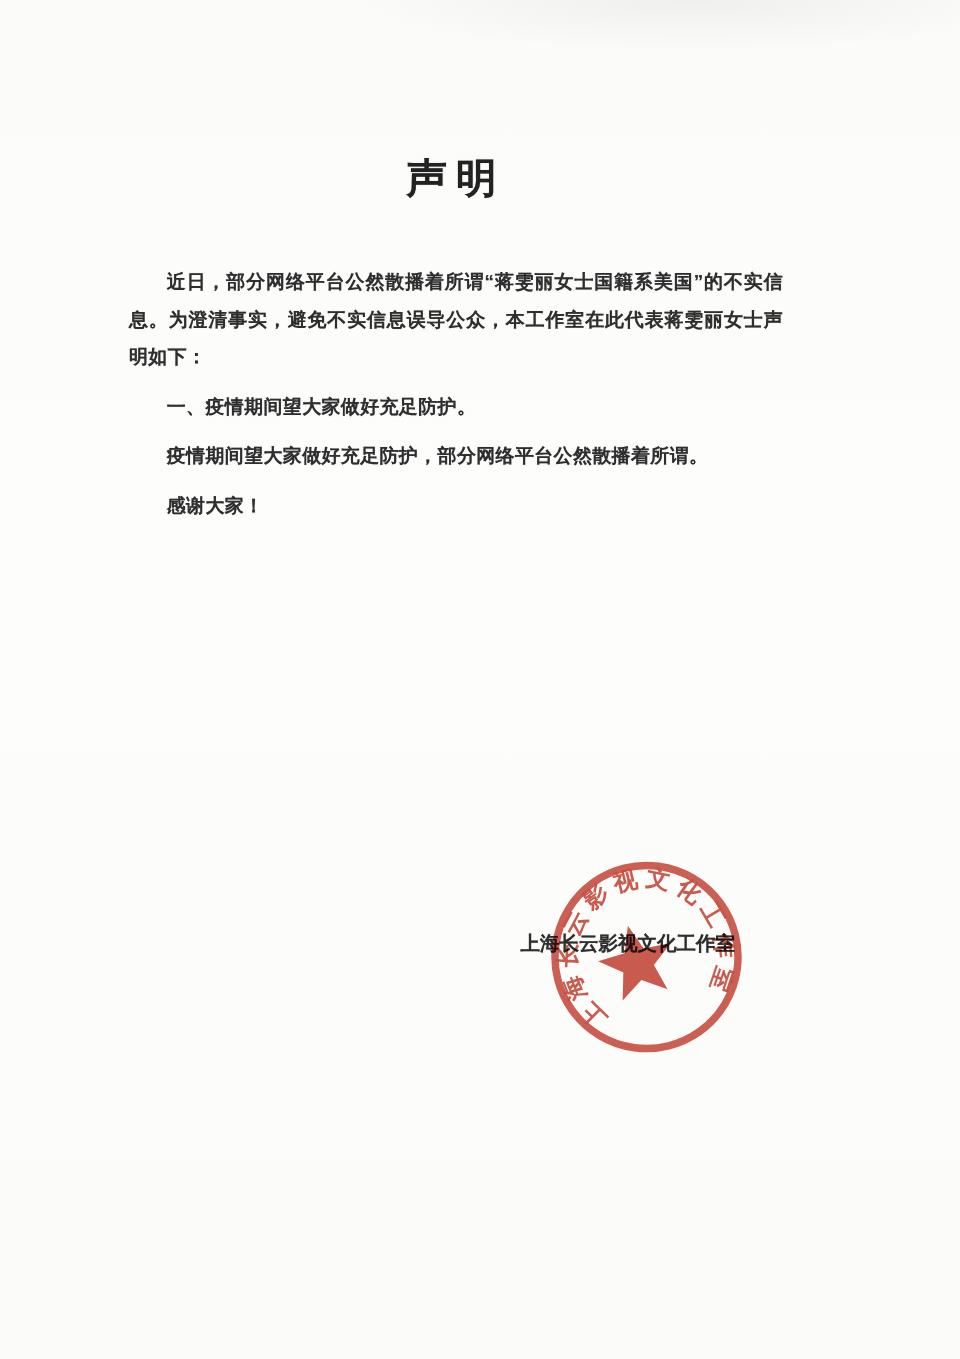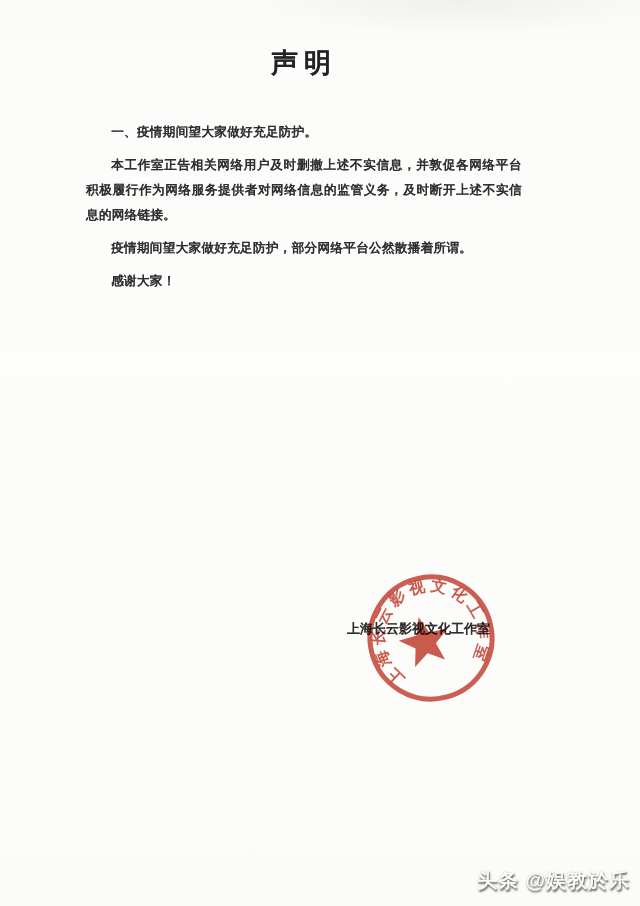--- a/index.html
+++ b/index.html
@@ -14,21 +14,21 @@
     background:#fcfcfb;
     background-image:
       radial-gradient(ellipse 320px 50px at 72% 0%, rgba(90,85,80,0.07), rgba(0,0,0,0) 70%),
       linear-gradient(180deg, #fbfbfa 0%, #fdfdfc 40%, #fbfbf9 100%);
     overflow:hidden;
   }
   .doc {
     position:absolute;
     left:86px; top:0;
     width:436px;
-    padding-top:48px;
+    padding-top:104px;
     color:#2d2d2d;
   }
   .title {
     margin:0 0 42px 0;
     font-size:27px; line-height:30px;
     font-weight:bold;
     text-align:center;
     letter-spacing:6px;
     color:#222;
     text-shadow:0 0 0.6px rgba(0,0,0,0.45);
@@ -74,22 +74,22 @@
       -0.5px -0.5px 1px rgba(150,150,150,0.4);
   }
 </style>
 </head>
 <body>
 
 <div class="page">
 
   <div class="doc">
     <h1 class="title">声明</h1>
+    <p class="para">近日，部分网络平台公然散播着所谓“蒋雯丽女士国籍系美国”的不实信息。为澄清事实，避免不实信息误导公众，本工作室在此代表蒋雯丽女士声明如下：</p>
     <p class="para">一、疫情期间望大家做好充足防护。</p>
-    <p class="para">本工作室正告相关网络用户及时删撤上述不实信息，并敦促各网络平台积极履行作为网络服务提供者对网络信息的监管义务，及时断开上述不实信息的网络链接。</p>
     <p class="para">疫情期间望大家做好充足防护，部分网络平台公然散播着所谓。</p>
     <p class="para">感谢大家！</p>
   </div>
 
   <div class="signature">
     <div>上海长云影视文化工作室</div>
   </div>
 
   <div class="seal">
     <svg width="160" height="160" viewBox="-80 -80 160 160" xmlns="http://www.w3.org/2000/svg">
@@ -97,15 +97,14 @@
         <circle r="61" fill="none" stroke="#c23a2b" stroke-width="5" stroke-opacity="0.92"></circle>
         <path id="sealArc" d="M -33.2,33.2 A 47,47 0 1 1 33.2,33.2" fill="none"></path>
         <text font-size="16" font-weight="bold" fill="#c23a2b" fill-opacity="0.95" letter-spacing="4" font-family="Liberation Sans, DejaVu Sans, sans-serif">
           <textPath href="#sealArc" startOffset="1">上海长云影视文化工作室</textPath>
         </text>
         <polygon transform="translate(-7,3) scale(1.05)" points="0,-25 6.2,-8.5 23.8,-7.7 10,3.2 14.7,20.2 0,10.5 -14.7,20.2 -10,3.2 -23.8,-7.7 -6.2,-8.5" fill="#c23a2b" fill-opacity="0.95"></polygon>
       </g>
     </svg>
   </div>
 
-  <div class="watermark">头条 @娱教於乐</div>
 
 </div>
 
 </body></html>

